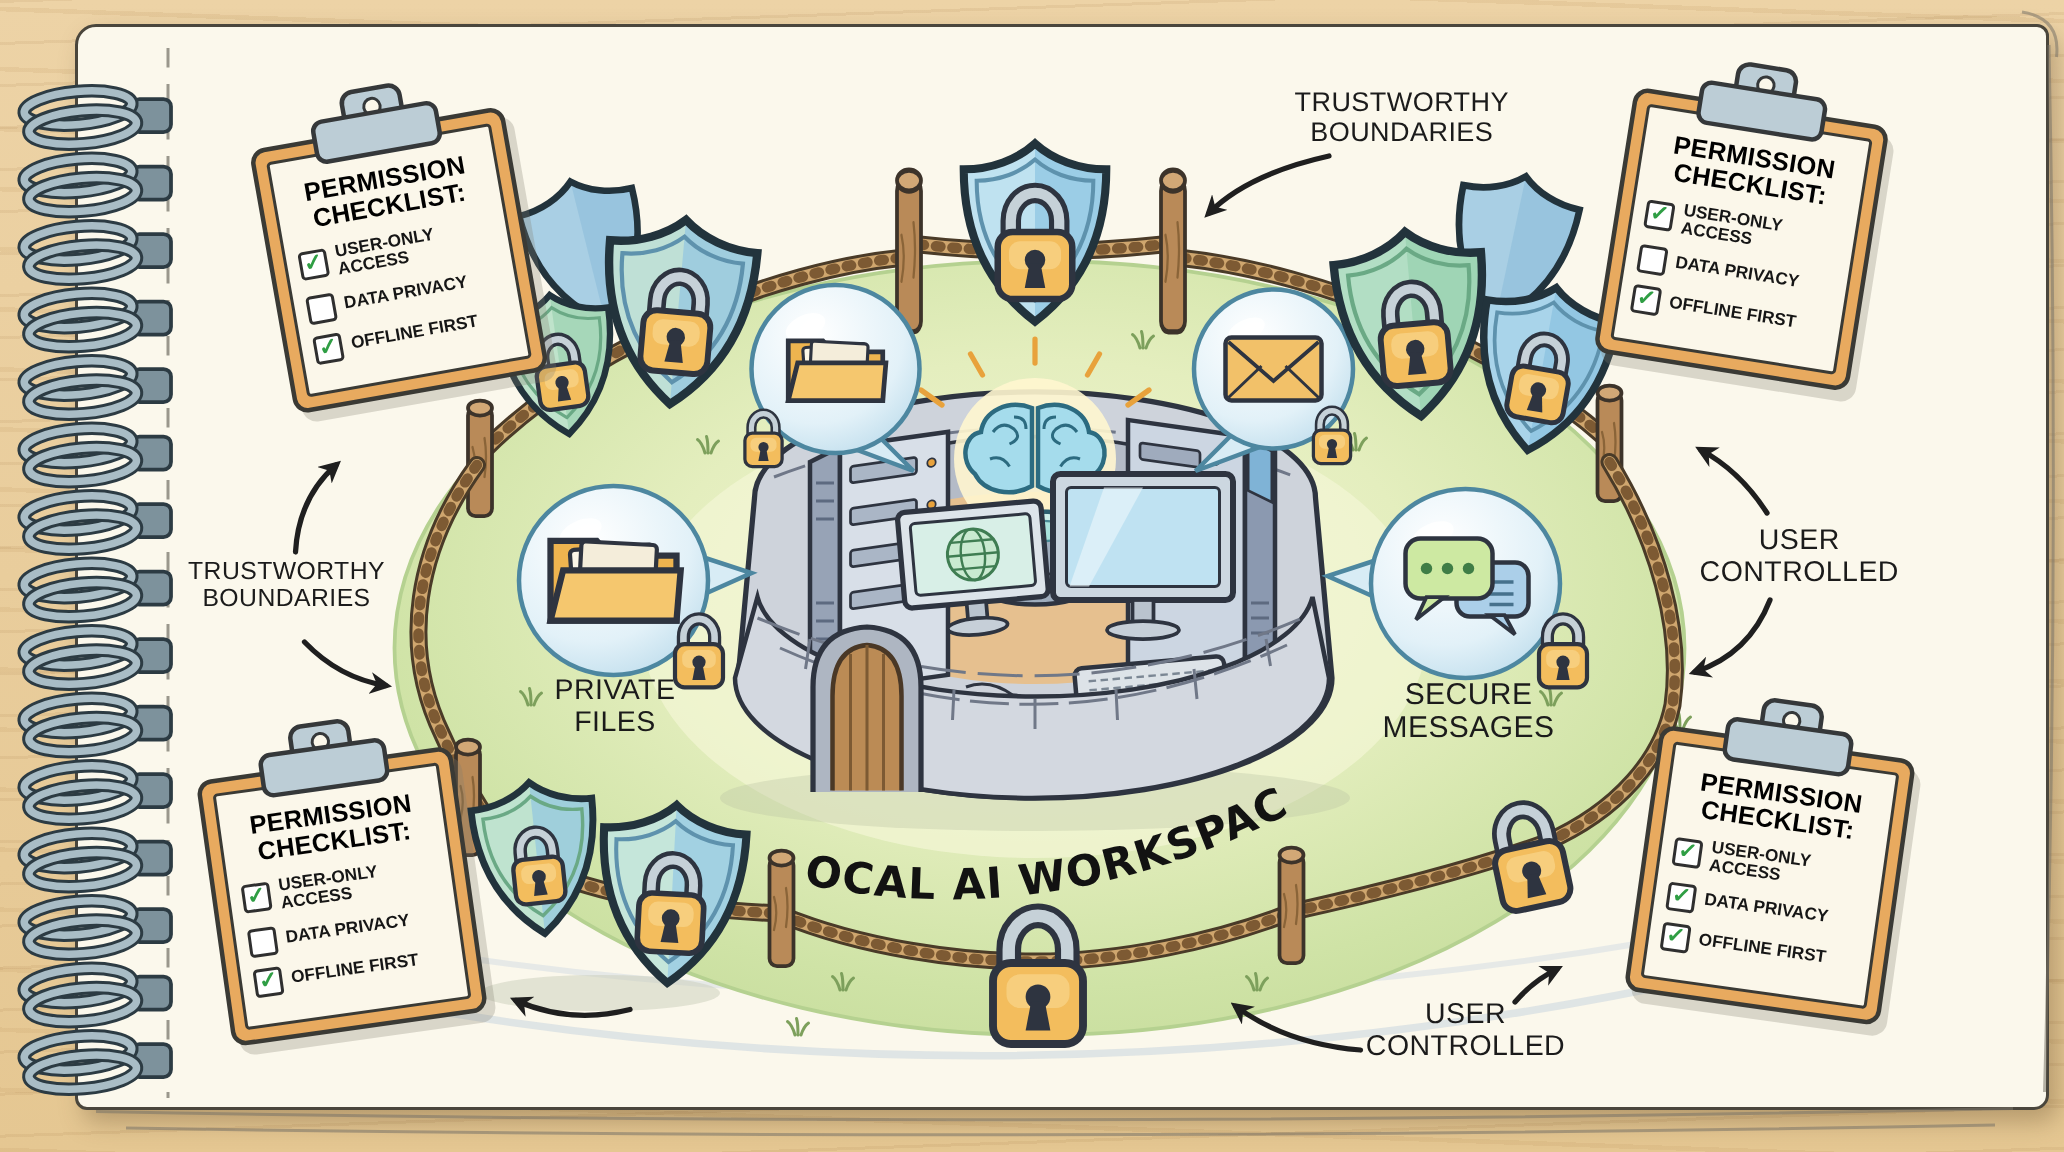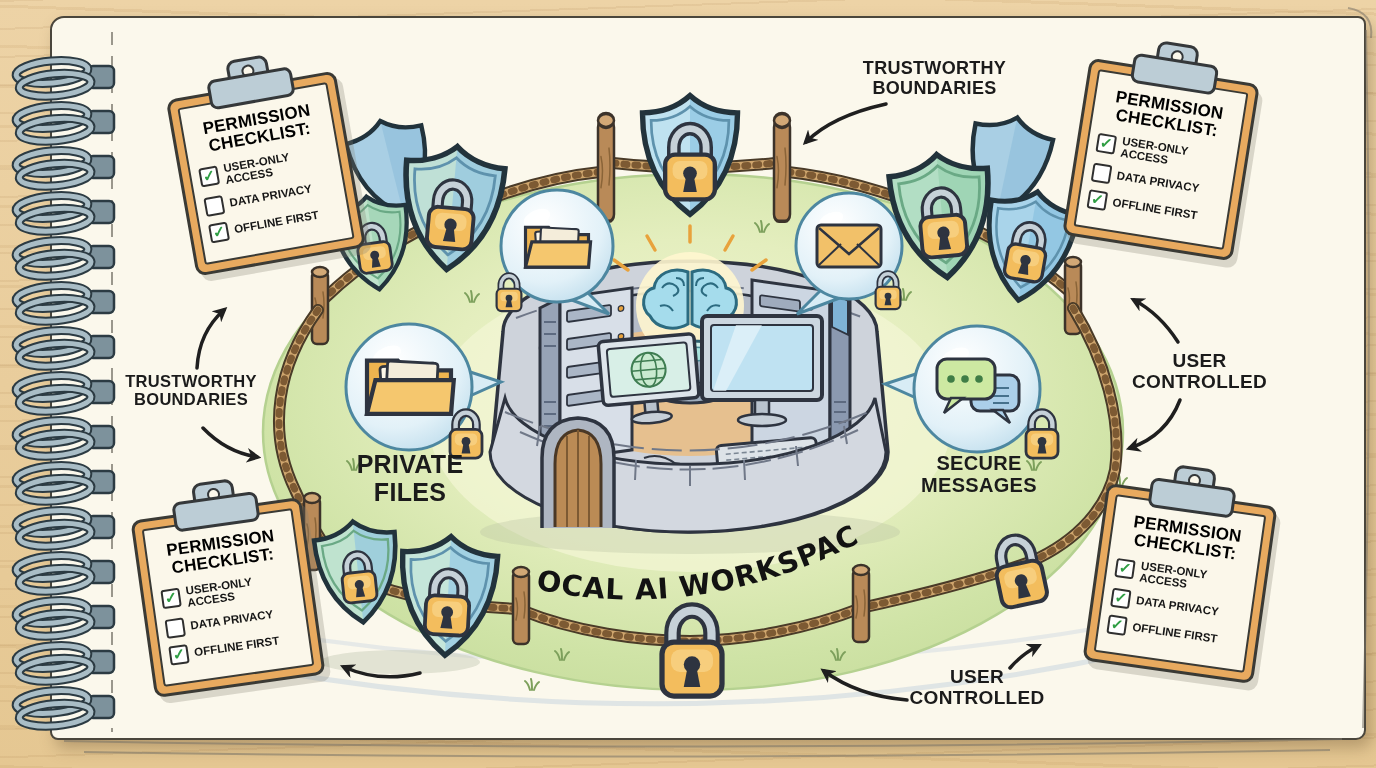--- a/index.html
+++ b/index.html
@@ -13,28 +13,28 @@
   }
   .page{
     position:absolute; left:50px; top:16px; width:1312px; height:720px;
     background:#fbf8ec; border:2.5px solid #4a463c;
     border-radius:14px 8px 10px 8px;
     box-shadow:6px 8px 16px rgba(95,72,40,.35);
   }
   .scene-svg{position:absolute; left:0; top:0; z-index:2;}
   
   .lbl{
-    position:absolute; z-index:4; text-align:center; font-weight:700;
+    position:absolute; z-index:4; text-align:center; font-weight:400;
     color:#1b1b1b; line-height:1.12; letter-spacing:.3px; text-transform:uppercase;
   }
   #lbl-tb-top {left:837px; top:58px;  width:195px; font-size:18px;}
   #lbl-tb-left{left:110px; top:372px; width:162px; font-size:16.5px;}
   #lbl-uc-right{left:1122px;top:350px; width:155px; font-size:19px;}
   #lbl-uc-bottom{left:898px;top:666px; width:158px; font-size:19px;}
-  #lbl-private{left:344px; top:450px; width:132px; font-size:25px;}
+  #lbl-private{left:344px; top:450px; width:132px; font-size:19px;}
   #lbl-secure {left:904px; top:452px; width:150px; font-size:20px;}
   
   .clipboard{position:absolute; width:172px; z-index:5;}
   .cb-tl{left:180px; top:84px;  transform:rotate(-10deg);}
   .cb-tr{left:1075px;top:70px;  transform:rotate(9deg);}
   .cb-bl{left:142px; top:508px; transform:rotate(-8deg);}
   .cb-br{left:1094px;top:494px; transform:rotate(8deg);}
   .cb-frame{
     background:#e8aa5f; border:3px solid #3a3a35; border-radius:10px; padding:7px;
     box-shadow:5px 7px 0 rgba(130,125,110,.28);

